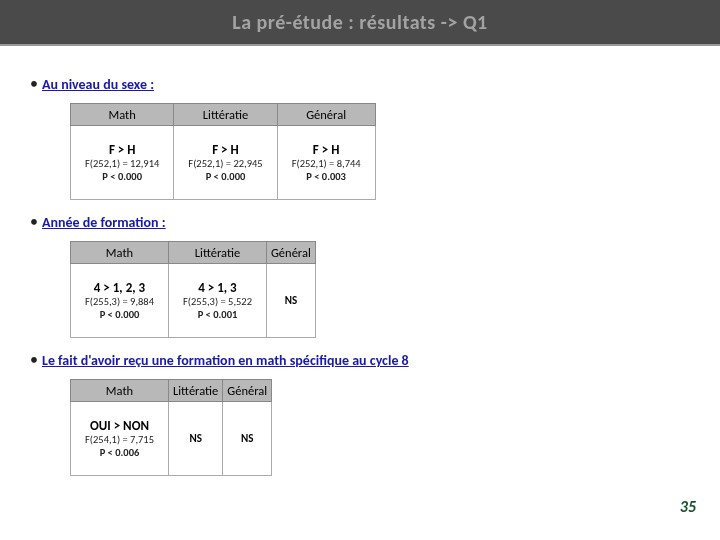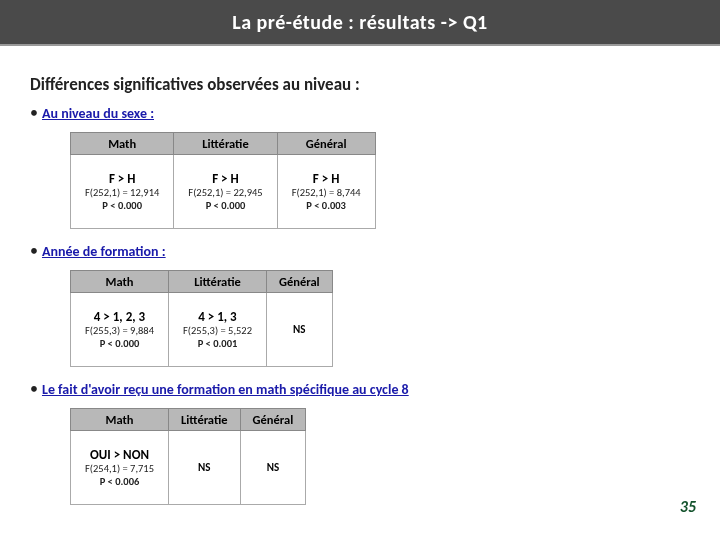--- a/index.html
+++ b/index.html
@@ -15,21 +15,21 @@
     .page {
       width: 720px;
       height: 540px;
       background: #fff;
       padding: 0;
       position: relative;
     }
 
     .title-bar {
       background: #4a4a4a;
-      color: #ffffff;
+      color: #a3a3a3;
       text-align: center;
       padding: 10px 20px;
       font-size: 20px;
       font-weight: bold;
       letter-spacing: 0.5px;
     }
 
     .content {
       padding: 18px 30px 10px 30px;
     }
@@ -67,22 +67,22 @@
     }
 
     table {
       border-collapse: collapse;
       font-size: 12px;
     }
 
     th {
       background: #b8b8b8;
       border: 1px solid #888;
-      padding: 3px 12px;
-      font-weight: bold;
+      padding: 3px 4px;
+      font-weight: normal;
       text-align: center;
       font-size: 12.5px;
     }
 
     td {
       border: 1px solid #aaa;
       padding: 16px 14px;
       text-align: center;
       vertical-align: top;
     }
@@ -137,21 +137,20 @@
   </style>
 </head>
 <body>
 
 <div class="page">
   <div class="title-bar">
     <span>La pré-étude : résultats -&gt; Q1</span>
   </div>
   <hr class="divider">
   <div class="content">
-    <div class="section-heading">Différences significatives observées au niveau :</div>
 
     <div class="bullet-item">
       <div class="bullet-row">
         <span class="bullet-dot">•</span>
         <span class="bullet-label">Au niveau du sexe :</span>
       </div>
       <div class="table-wrap">
         <table>
           <thead>
             <tr>

